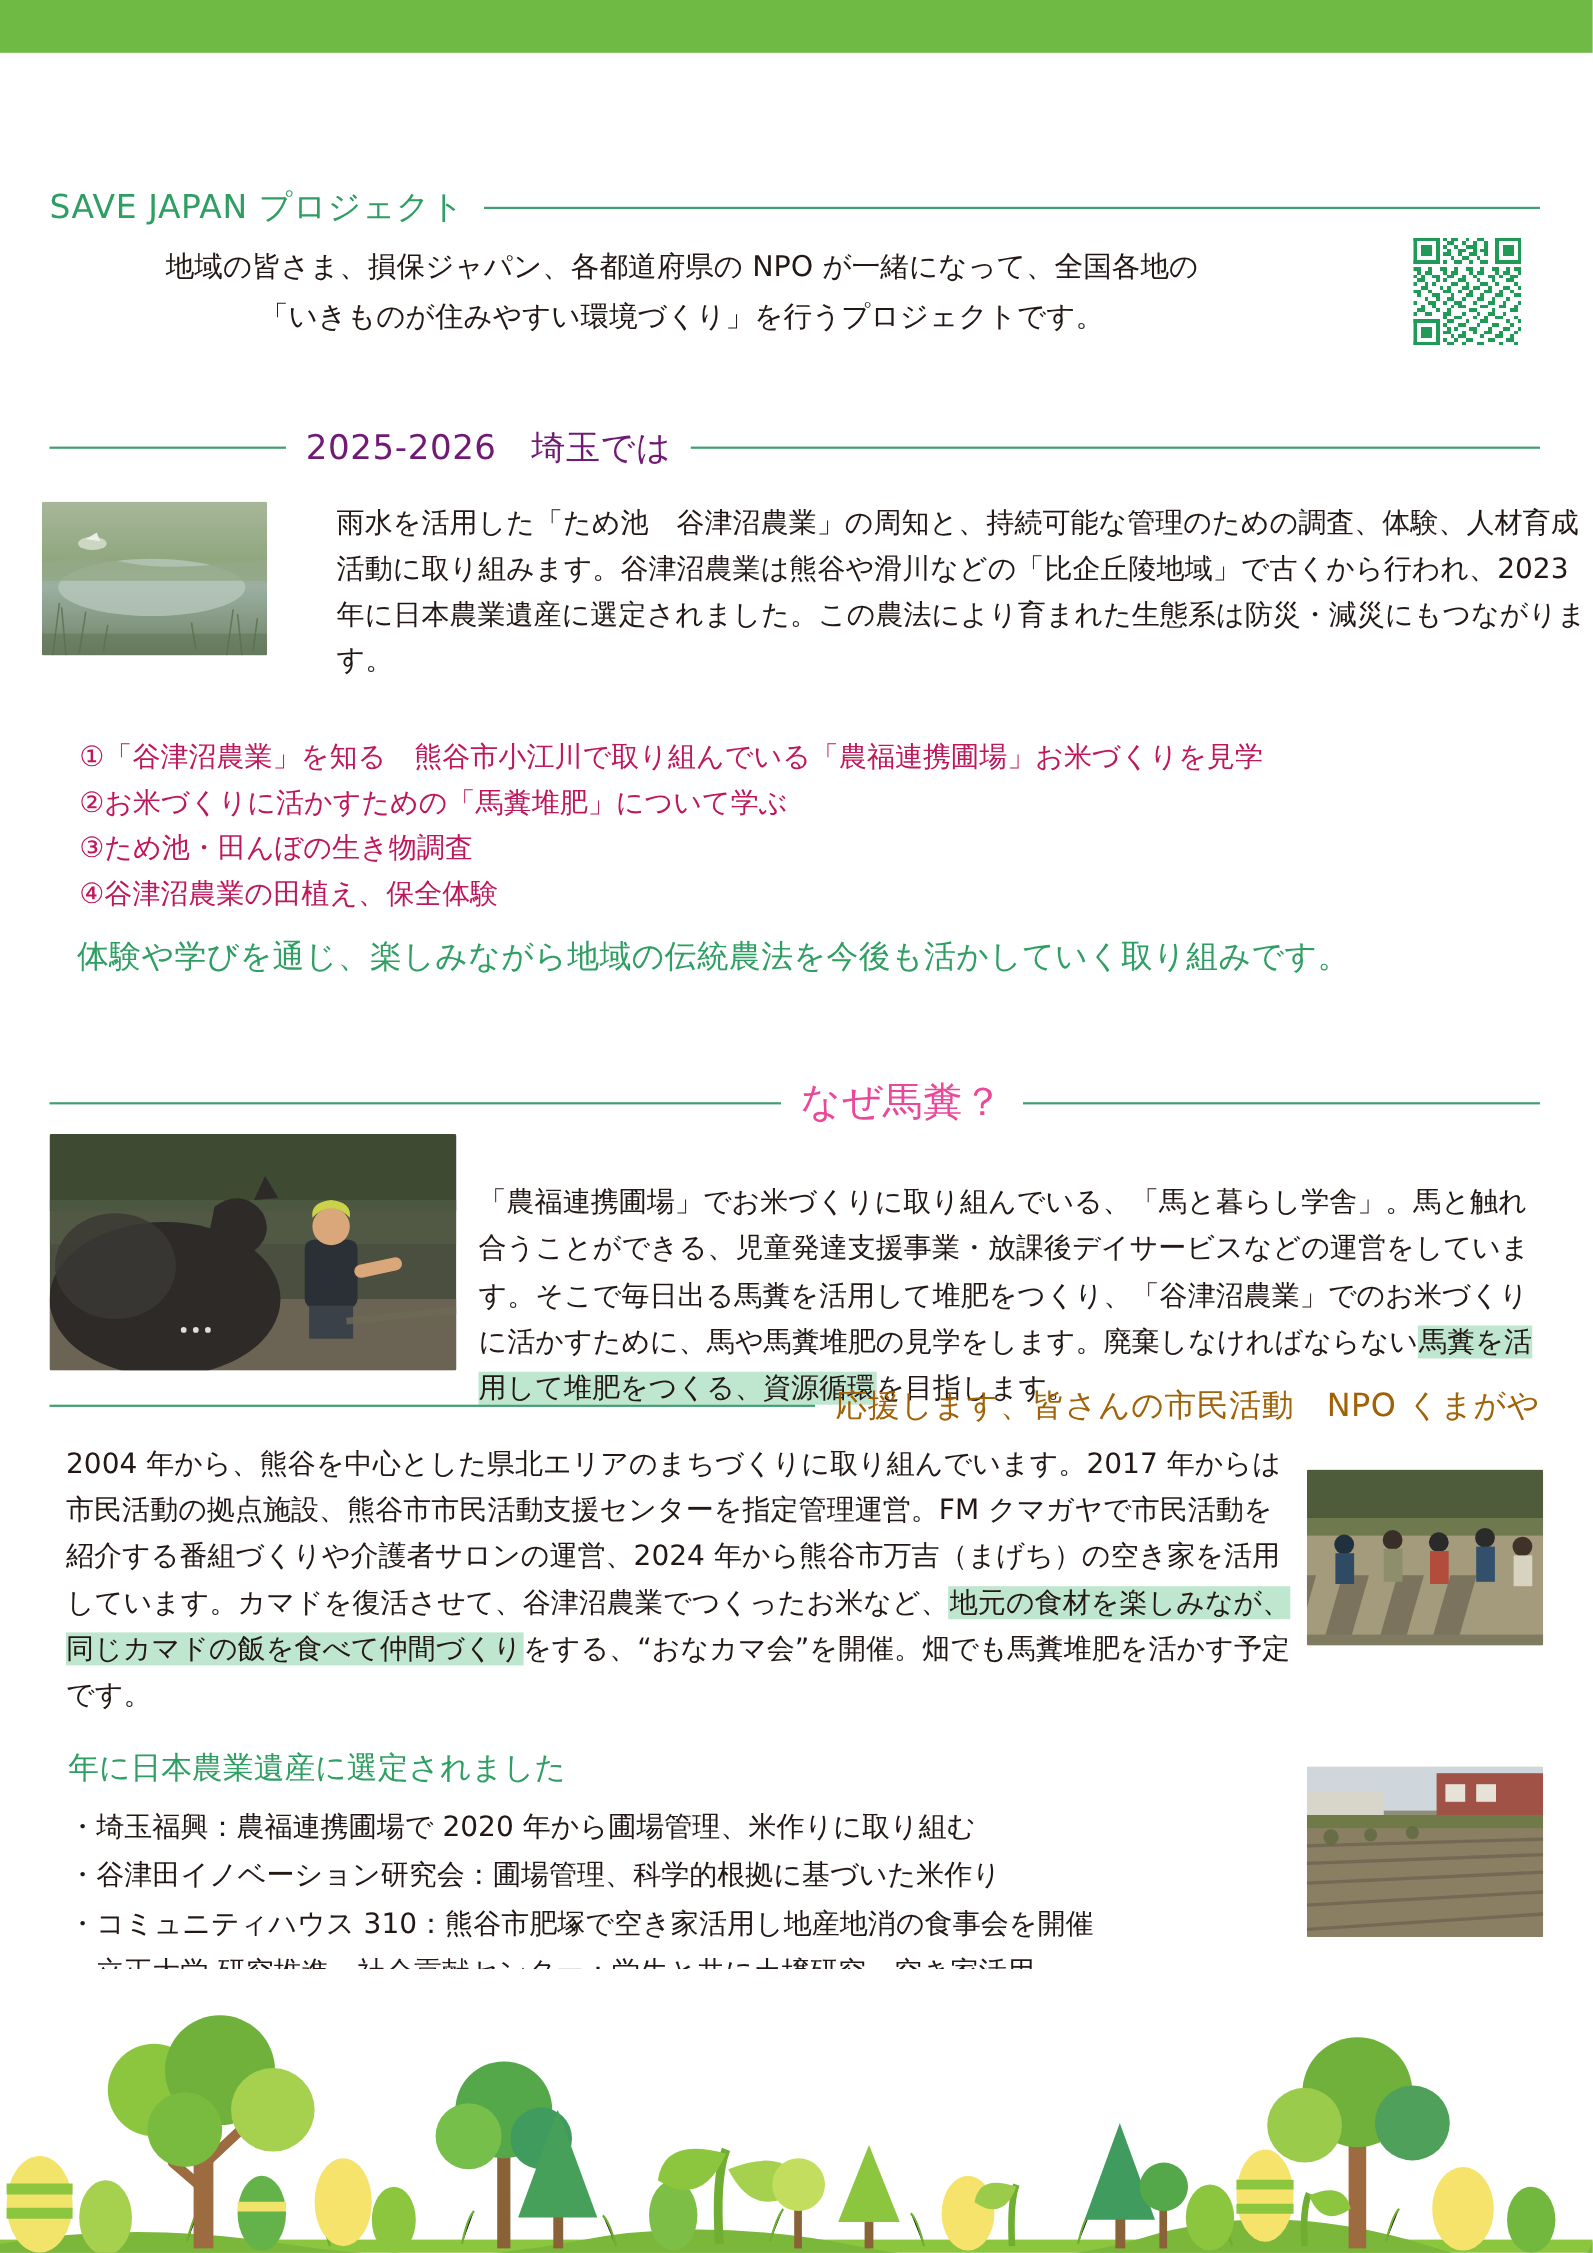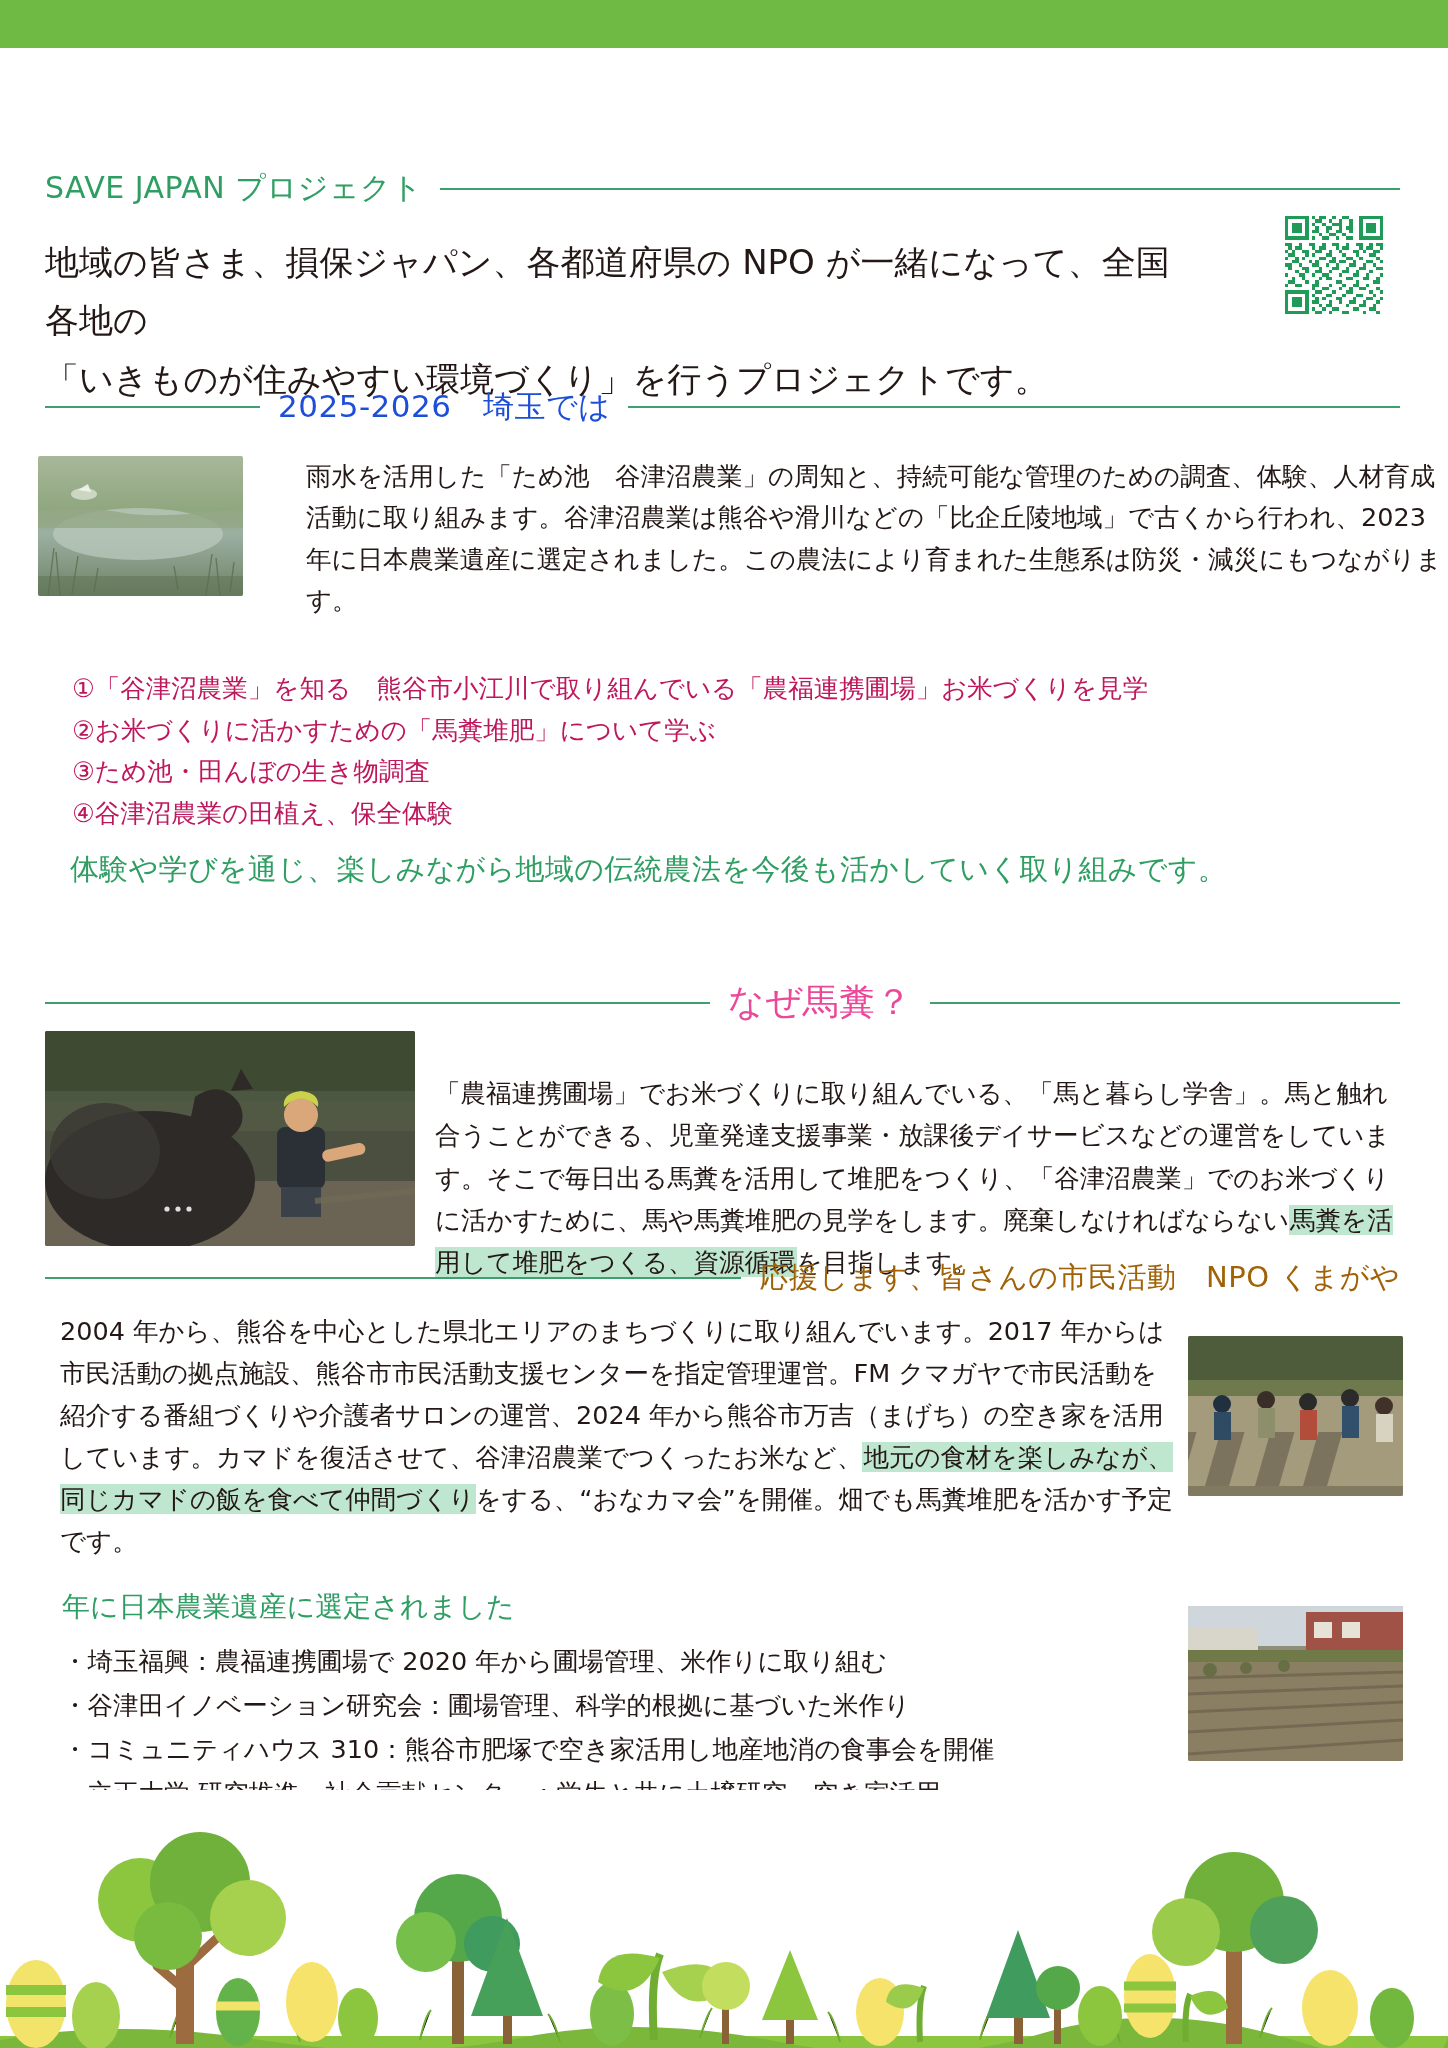--- a/index.html
+++ b/index.html
@@ -24,33 +24,34 @@
   .headtext{
     font-size:29px;color:#3f9f6f;letter-spacing:.5px;white-space:nowrap;
   }
 
   
   .sj{
     position:absolute;left:45px;top:120px;width:1355px;
   }
   .sj .headtext{font-size:30px;color:#2f9e63;}
   .sj-body{
-    margin-top:24px;font-size:34px;line-height:1.72;color:#231815;
+    margin-top:12px;font-size:26px;line-height:1.72;color:#231815;
     width:1150px;
+    text-align:center;
   }
 
   .qr{
     position:absolute;left:1285px;top:168px;width:98px;height:98px;
   }
   .qr svg{display:block;}
 
   
   .y25{position:absolute;left:45px;top:338px;width:1355px;}
   .y25 .rule{max-width:none;}
-  .y25 .headtext{font-size:31px;color:#1d4ed8;font-weight:400;}
+  .y25 .headtext{font-size:31px;color:#701a75;font-weight:400;}
   .y25-left-rule{width:215px;flex:0 0 215px;}
 
   .photo1{
     position:absolute;left:38px;top:408px;width:205px;height:140px;
     border-radius:2px;overflow:hidden;
   }
   .intro{
     position:absolute;left:270px;top:408px;width:1140px;
     font-size:25.5px;line-height:1.62;color:#231815;margin-left:36px;
   }

